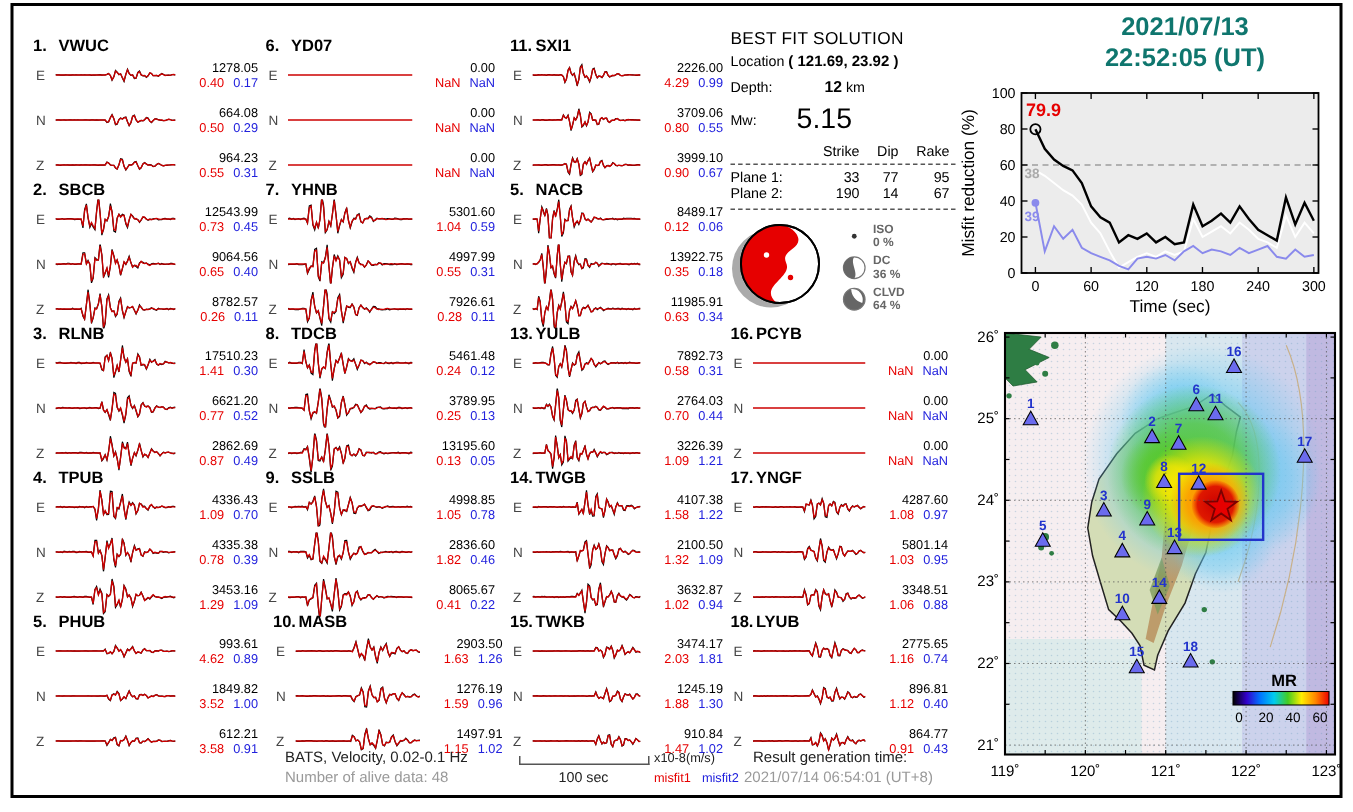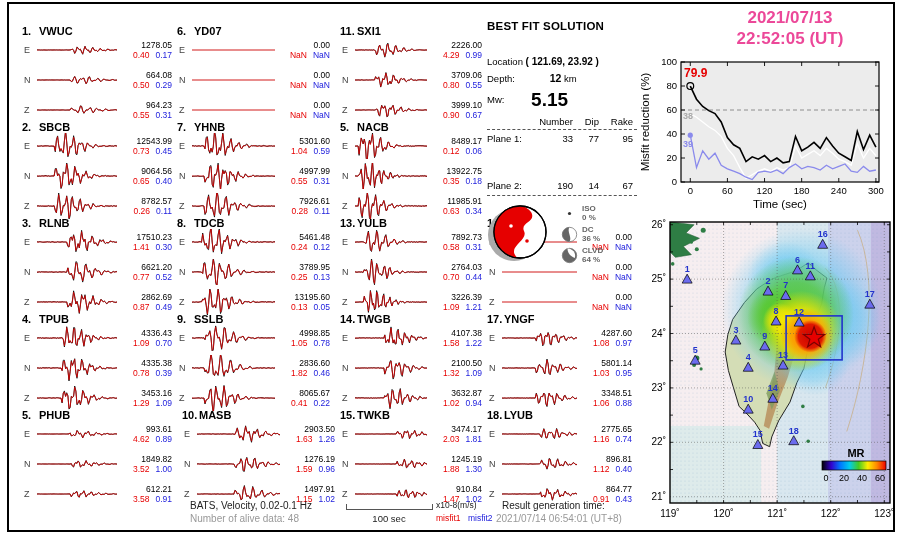--- a/index.html
+++ b/index.html
@@ -11,37 +11,37 @@
   .st-num{display:inline-block;min-width:17px;}
   .ch-row{position:absolute;left:0;height:26px;width:100%;}
   .ch-label{position:absolute;left:2px;top:50%;transform:translateY(-50%);font-size:9px;color:#444;}
   .trace{position:absolute;left:15px;top:0;}
   .vals{position:absolute;right:0;top:50%;transform:translateY(-50%);text-align:right;
         font-size:8.5px;line-height:10px;white-space:nowrap;}
   .amp{color:#000;}
   .m1{color:#e60000;margin-right:6px;}
   .m2{color:#2222dd;}
   .title-block{position:absolute;left:690px;top:7px;width:200px;text-align:center;
-        font-weight:bold;font-size:17px;line-height:21px;color:#ec4899;}
+        font-weight:bold;font-size:17px;line-height:21px;color:#0f766e;}
   
   .bestfit{position:absolute;left:487px;top:20px;width:150px;font-size:9.5px;color:#000;}
-  .bf-h{font-size:11.5px;font-weight:bold;margin-bottom:24px;letter-spacing:.2px;}
+  .bf-h{font-size:11.5px;font-weight:normal;margin-bottom:4px;letter-spacing:.2px;}
   .bf-row{margin-bottom:5px;white-space:nowrap;}
   .bf-lab{display:inline-block;}
   .bf-loc{font-weight:bold;font-size:10px;margin-left:0;}
   .bf-depth{font-weight:bold;font-size:10.5px;margin-left:32px;}
   .bf-depth-u{font-size:9.5px;}
-  .bf-mw{font-weight:bold;font-size:19px;margin-left:24px;vertical-align:middle;}
+  .bf-mw{font-weight:normal;font-size:19px;margin-left:24px;vertical-align:middle;}
   .tbl{margin-top:2px;font-size:9.5px;}
   .tbl-row{display:grid;grid-template-columns:50px 36px 26px 34px;}
   .tbl-row>div{text-align:right;}
   .tbl-row>div:first-child{text-align:left;}
   .tbl-head{padding-bottom:2px;border-bottom:1px dashed #555;}
   .tbl-p1{padding-top:3px;}
-  .tbl-p2{padding-bottom:4px;border-bottom:1px dashed #555;margin-top:36px;}
+  .tbl-p2{padding-bottom:4px;border-bottom:1px dashed #555;}
   .mech{display:flex;margin-top:6px;align-items:flex-start;}
   .dec{margin-left:8px;font-size:8px;color:#666;margin-top:2px;}
   .dec-item{display:flex;align-items:flex-end;margin-bottom:3px;font-weight:bold;}
   .dec-icon{width:17px;height:17px;margin-right:4px;flex:0 0 17px;}
   .dec-txt{line-height:9px;}
   
   .f-bats{position:absolute;left:190px;top:500px;font-size:10px;color:#222;}
   .f-alive{position:absolute;left:190px;top:513px;font-size:10px;color:#999;}
   .sbar{position:absolute;left:346px;top:504px;width:85px;height:5px;
         border-left:1px solid #555;border-right:1px solid #555;border-bottom:1px solid #555;}
@@ -559,21 +559,21 @@
       <span class="bf-depth">12</span>
       <span class="bf-depth-u">km</span>
     </div>
     <div class="bf-row">
       <span class="bf-lab">Mw:</span>
       <span class="bf-mw">5.15</span>
     </div>
     <div class="tbl">
       <div class="tbl-row tbl-head">
         <div></div>
-        <div>Number</div>
+        <div>Strike</div>
         <div>Dip</div>
         <div>Rake</div>
       </div>
       <div class="tbl-row tbl-p1">
         <div>Plane 1:</div>
         <div>33</div>
         <div>77</div>
         <div>95</div>
       </div>
       <div class="tbl-row tbl-p2">

